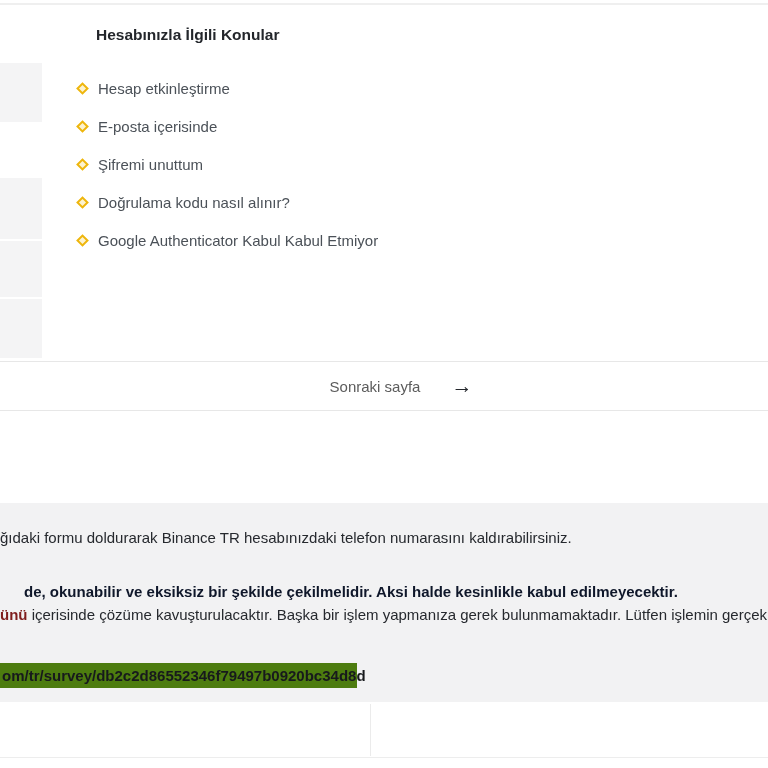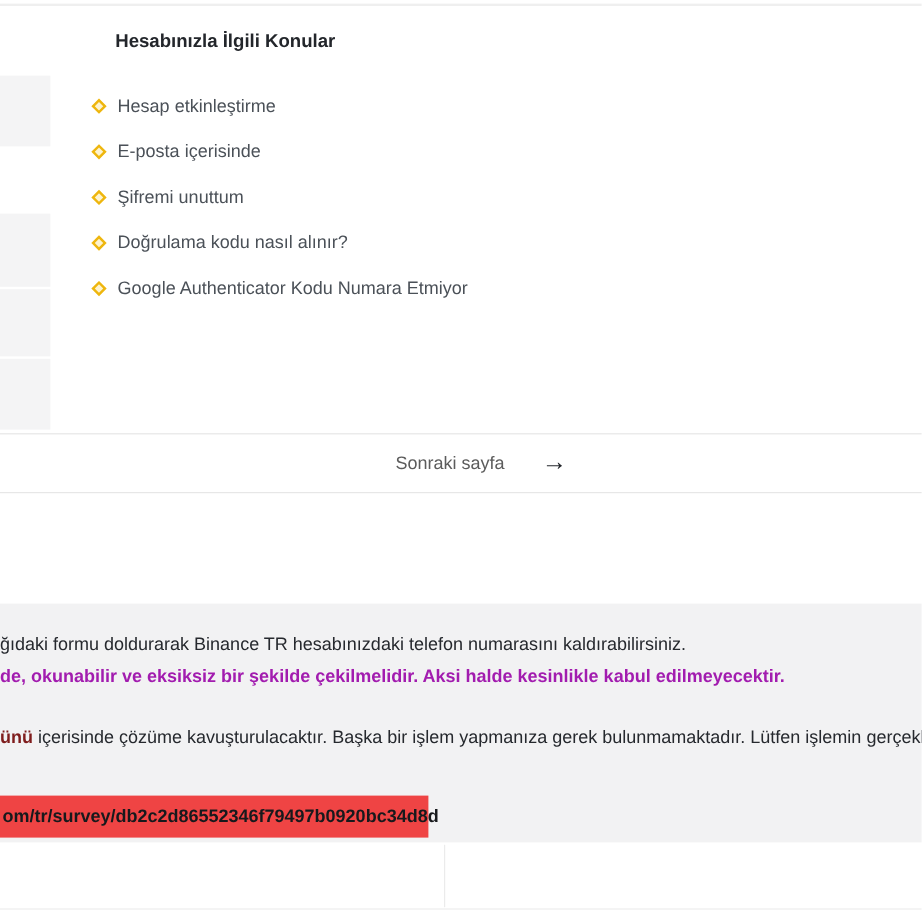--- a/index.html
+++ b/index.html
@@ -100,28 +100,28 @@
   }
   .info-line {
     position: absolute;
     left: 0;
     white-space: nowrap;
     font-size: 15px;
     color: #26292e;
     margin-top: 10px;
   }
   .info-line-1 { top: 16px; }
-  .info-line-2 { top: 42px; font-weight: bold; color: #a21caf; }
+  .info-line-2 { top: 70px; font-weight: bold; color: #0f172a; padding-left: 24px; }
   .info-line-3 { top: 93px; }
   .info-line-3 b { font-weight: bold; color: #7f1d1d; }
   .survey-chip {
     position: absolute;
     left: 0; top: 160px;
-    width: 357px; height: 35px;
-    background: #ef4444;
+    width: 357px; height: 25px;
+    background: #4d7c0f;
     display: flex; align-items: center;
     padding-left: 2px;
     box-sizing: border-box;
   }
   .survey-chip span {
     font-size: 15px;
     font-weight: bold;
     color: #17191c;
     white-space: nowrap;
   }
@@ -165,21 +165,21 @@
     </li>
 
     <li class="topic-row">
       <span class="diamond"></span>
       <span class="topic-label">Doğrulama kodu nasıl alınır?</span>
 
     </li>
 
     <li class="topic-row">
       <span class="diamond"></span>
-      <span class="topic-label">Google Authenticator Kodu Numara Etmiyor</span>
+      <span class="topic-label">Google Authenticator Kabul Kabul Etmiyor</span>
 
     </li>
 
   </ul>
 
 <div class="abs divider divider-1"></div>
 
 <div class="abs pagination-row">
   <span class="pagination-label">Sonraki sayfa</span>
   <span class="pagination-arrow">→</span>

